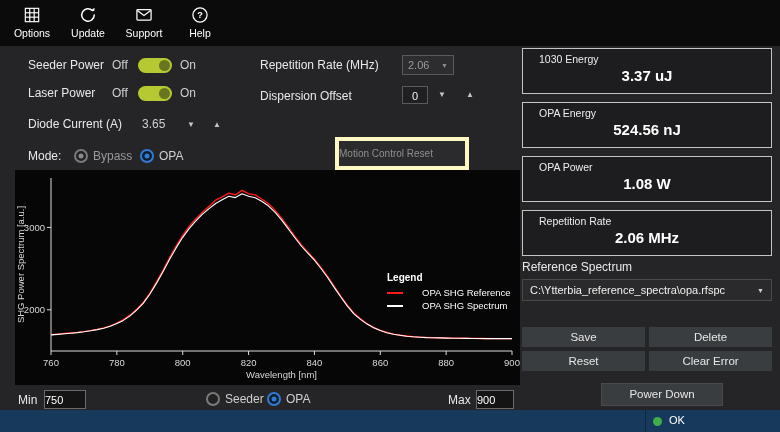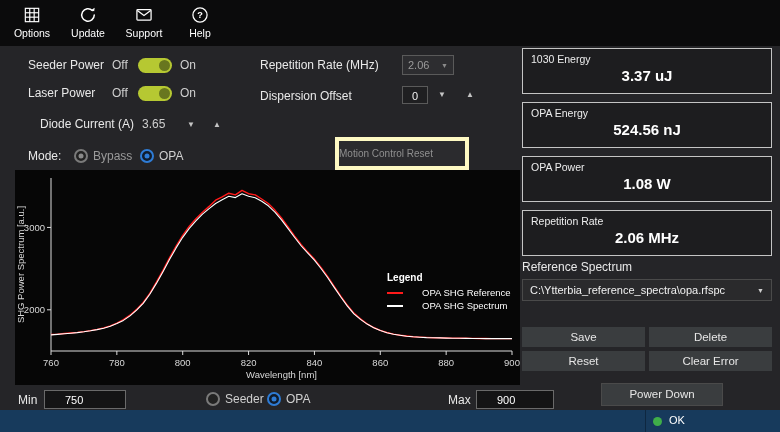--- a/index.html
+++ b/index.html
@@ -29,24 +29,24 @@
   .disp-box{width:26px;height:18px;border:1px solid #5a5a5a;background:#1f1f21;color:#f0f0f0;font-size:11px;text-align:center;line-height:18px;box-sizing:border-box;}
   .ghost-btn{border:4px solid #fef9c3;background:#2b2b2e;color:#8f8f8f;font-size:10px;text-align:left;line-height:25px;cursor:pointer;}
   
   .chart-panel{left:15px;top:170px;width:505px;height:215px;background:#060606;}
   #chart-svg{position:absolute;left:0;top:0;font-family:"Liberation Sans",sans-serif;}
   .legend{position:absolute;left:372px;top:66px;font-size:9.5px;color:#fff;}
   .legend-title{font-weight:bold;font-size:10px;margin-bottom:3px;margin-top:36px;}
   .legend-item{display:flex;align-items:center;gap:19px;line-height:13px;white-space:nowrap;}
   .swatch{display:inline-block;width:16px;height:2px;}
   
-  .field{background:#141415;border:1px solid #6a6a6a;color:#fff;font-size:11px;height:15px;padding:1px 20px;width:40px;font-family:"Liberation Sans",sans-serif;}
+  .field{background:#141415;border:1px solid #6a6a6a;color:#fff;font-size:11px;height:15px;padding:1px 0;width:40px;font-family:"Liberation Sans",sans-serif;}
   
   .readout{left:522px;width:250px;height:46px;border:1px solid #c4c4c4;background:#1d1d1f;box-sizing:border-box;}
-  .ro-title{font-size:10.5px;color:#ededed;margin:4px 0 0 8px;}
+  .ro-title{font-size:10.5px;color:#ededed;margin:4px 0 0 16px;}
   .ro-value{font-size:15px;font-weight:bold;text-align:center;color:#fff;margin-top:2px;}
   .refdrop{left:522px;top:279px;width:250px;height:22px;background:#2a2a2c;border:1px solid #4a4a4a;display:flex;align-items:center;justify-content:space-between;padding:0 7px;box-sizing:border-box;font-size:11px;color:#f0f0f0;cursor:pointer;}
   .refdrop .drop-arrow{font-size:7px;color:#d0d0d0;}
   .btn{background:#3a3d3f;color:#e6e6e6;font-size:11.5px;text-align:center;line-height:20px;cursor:pointer;}
   
   .statusbar{left:0;top:410px;width:780px;height:22px;background:var(--status_bar_bg,#173a5c);}
   .status-divider{position:absolute;left:645px;top:0;width:1px;height:22px;background:#0e2740;}
   .status-dot{position:absolute;left:653px;top:7px;width:9px;height:9px;border-radius:50%;background:var(--indicator_green,#3fae49);}
   .status-text{position:absolute;left:669px;top:4px;font-size:11px;color:#fff;}
 </style>
@@ -108,21 +108,21 @@
     </div>
   <span class="abs sub" style="left:180px;top:58px">On</span>
 
   <span class="abs lbl" style="left:28px;top:86px">Laser Power</span>
   <span class="abs sub" style="left:112px;top:86px">Off</span>
   <div class="abs toggle" style="left:138px;top:86px">
       <div class="knob"></div>
     </div>
   <span class="abs sub" style="left:180px;top:86px">On</span>
 
-  <span class="abs lbl" style="left:40px;top:117px">Diode Current (A)</span>
+  <span class="abs lbl" style="left:28px;top:117px">Diode Current (A)</span>
   <span class="abs sub" style="left:142px;top:117px">3.65</span>
   <span class="abs spin" style="left:187px;top:119px">▼</span>
   <span class="abs spin" style="left:213px;top:119px">▲</span>
 
   <span class="abs lbl" style="left:28px;top:149px">Mode:</span>
   <div class="abs radio dimdot" style="left:74px;top:149px"></div>
   <span class="abs sub dim" style="left:93px;top:149px">Bypass</span>
   <div class="abs radio selected" style="left:140px;top:149px"></div>
   <span class="abs sub" style="left:159px;top:149px">OPA</span>
 

